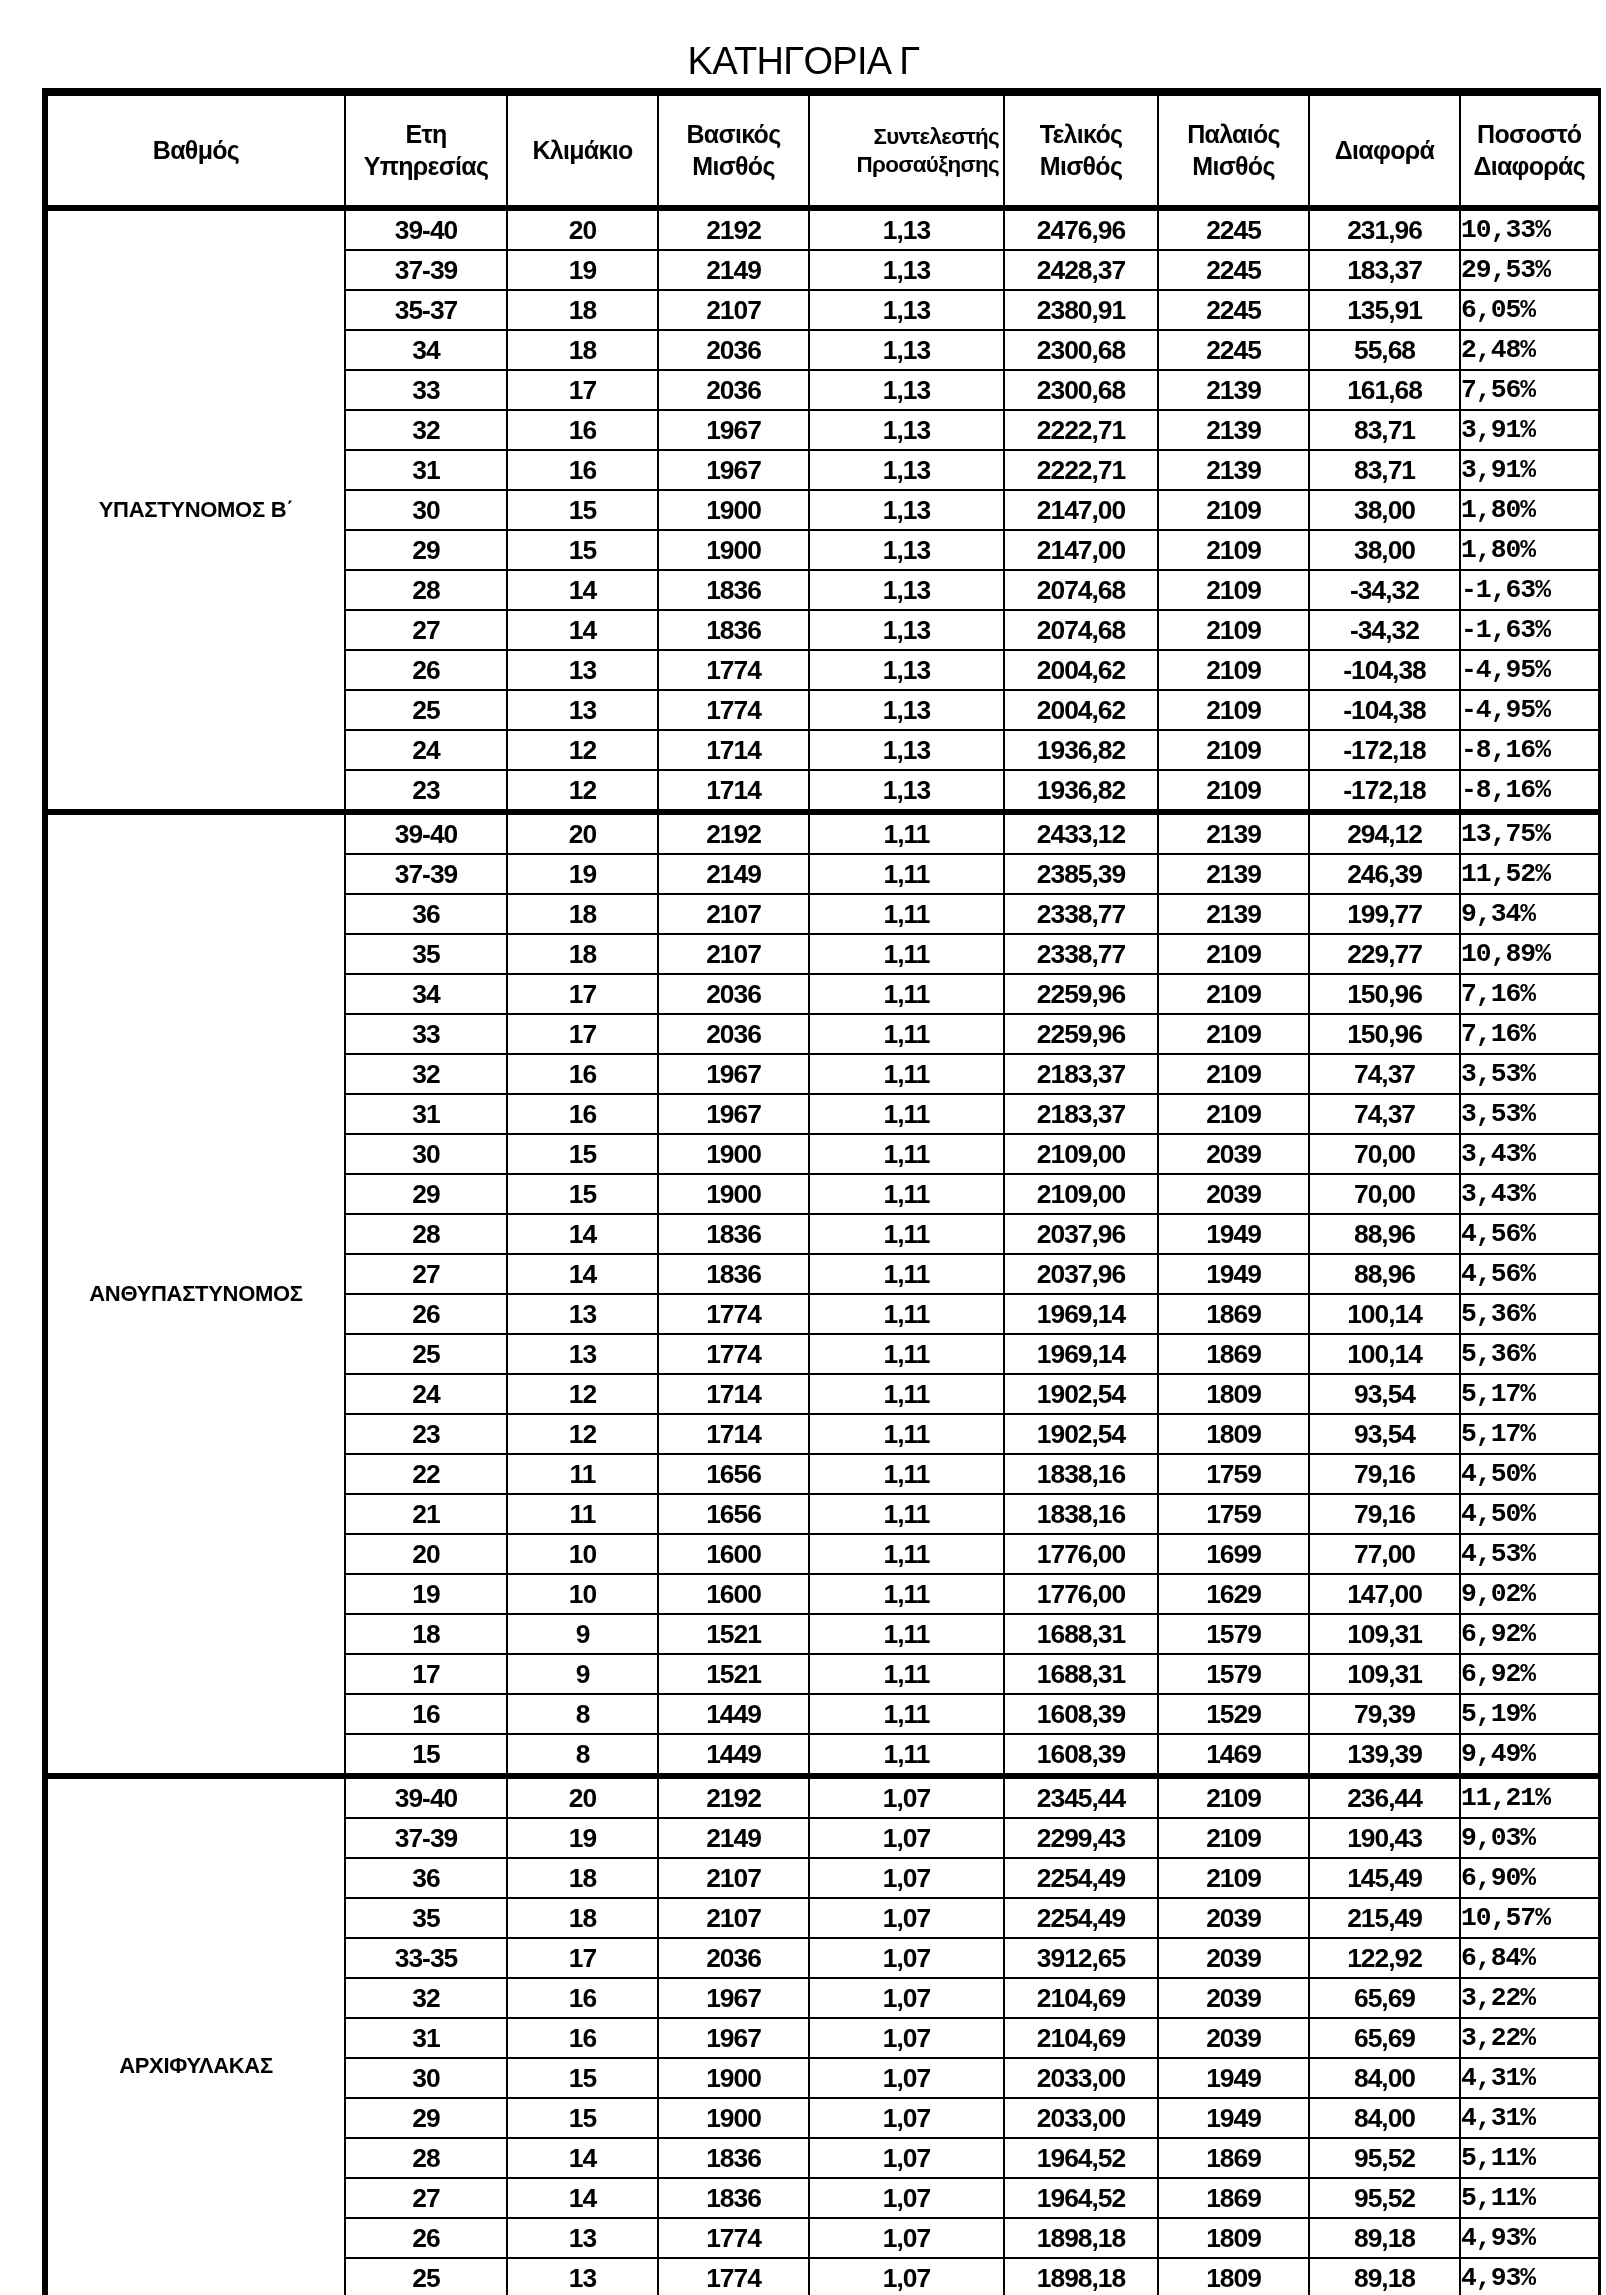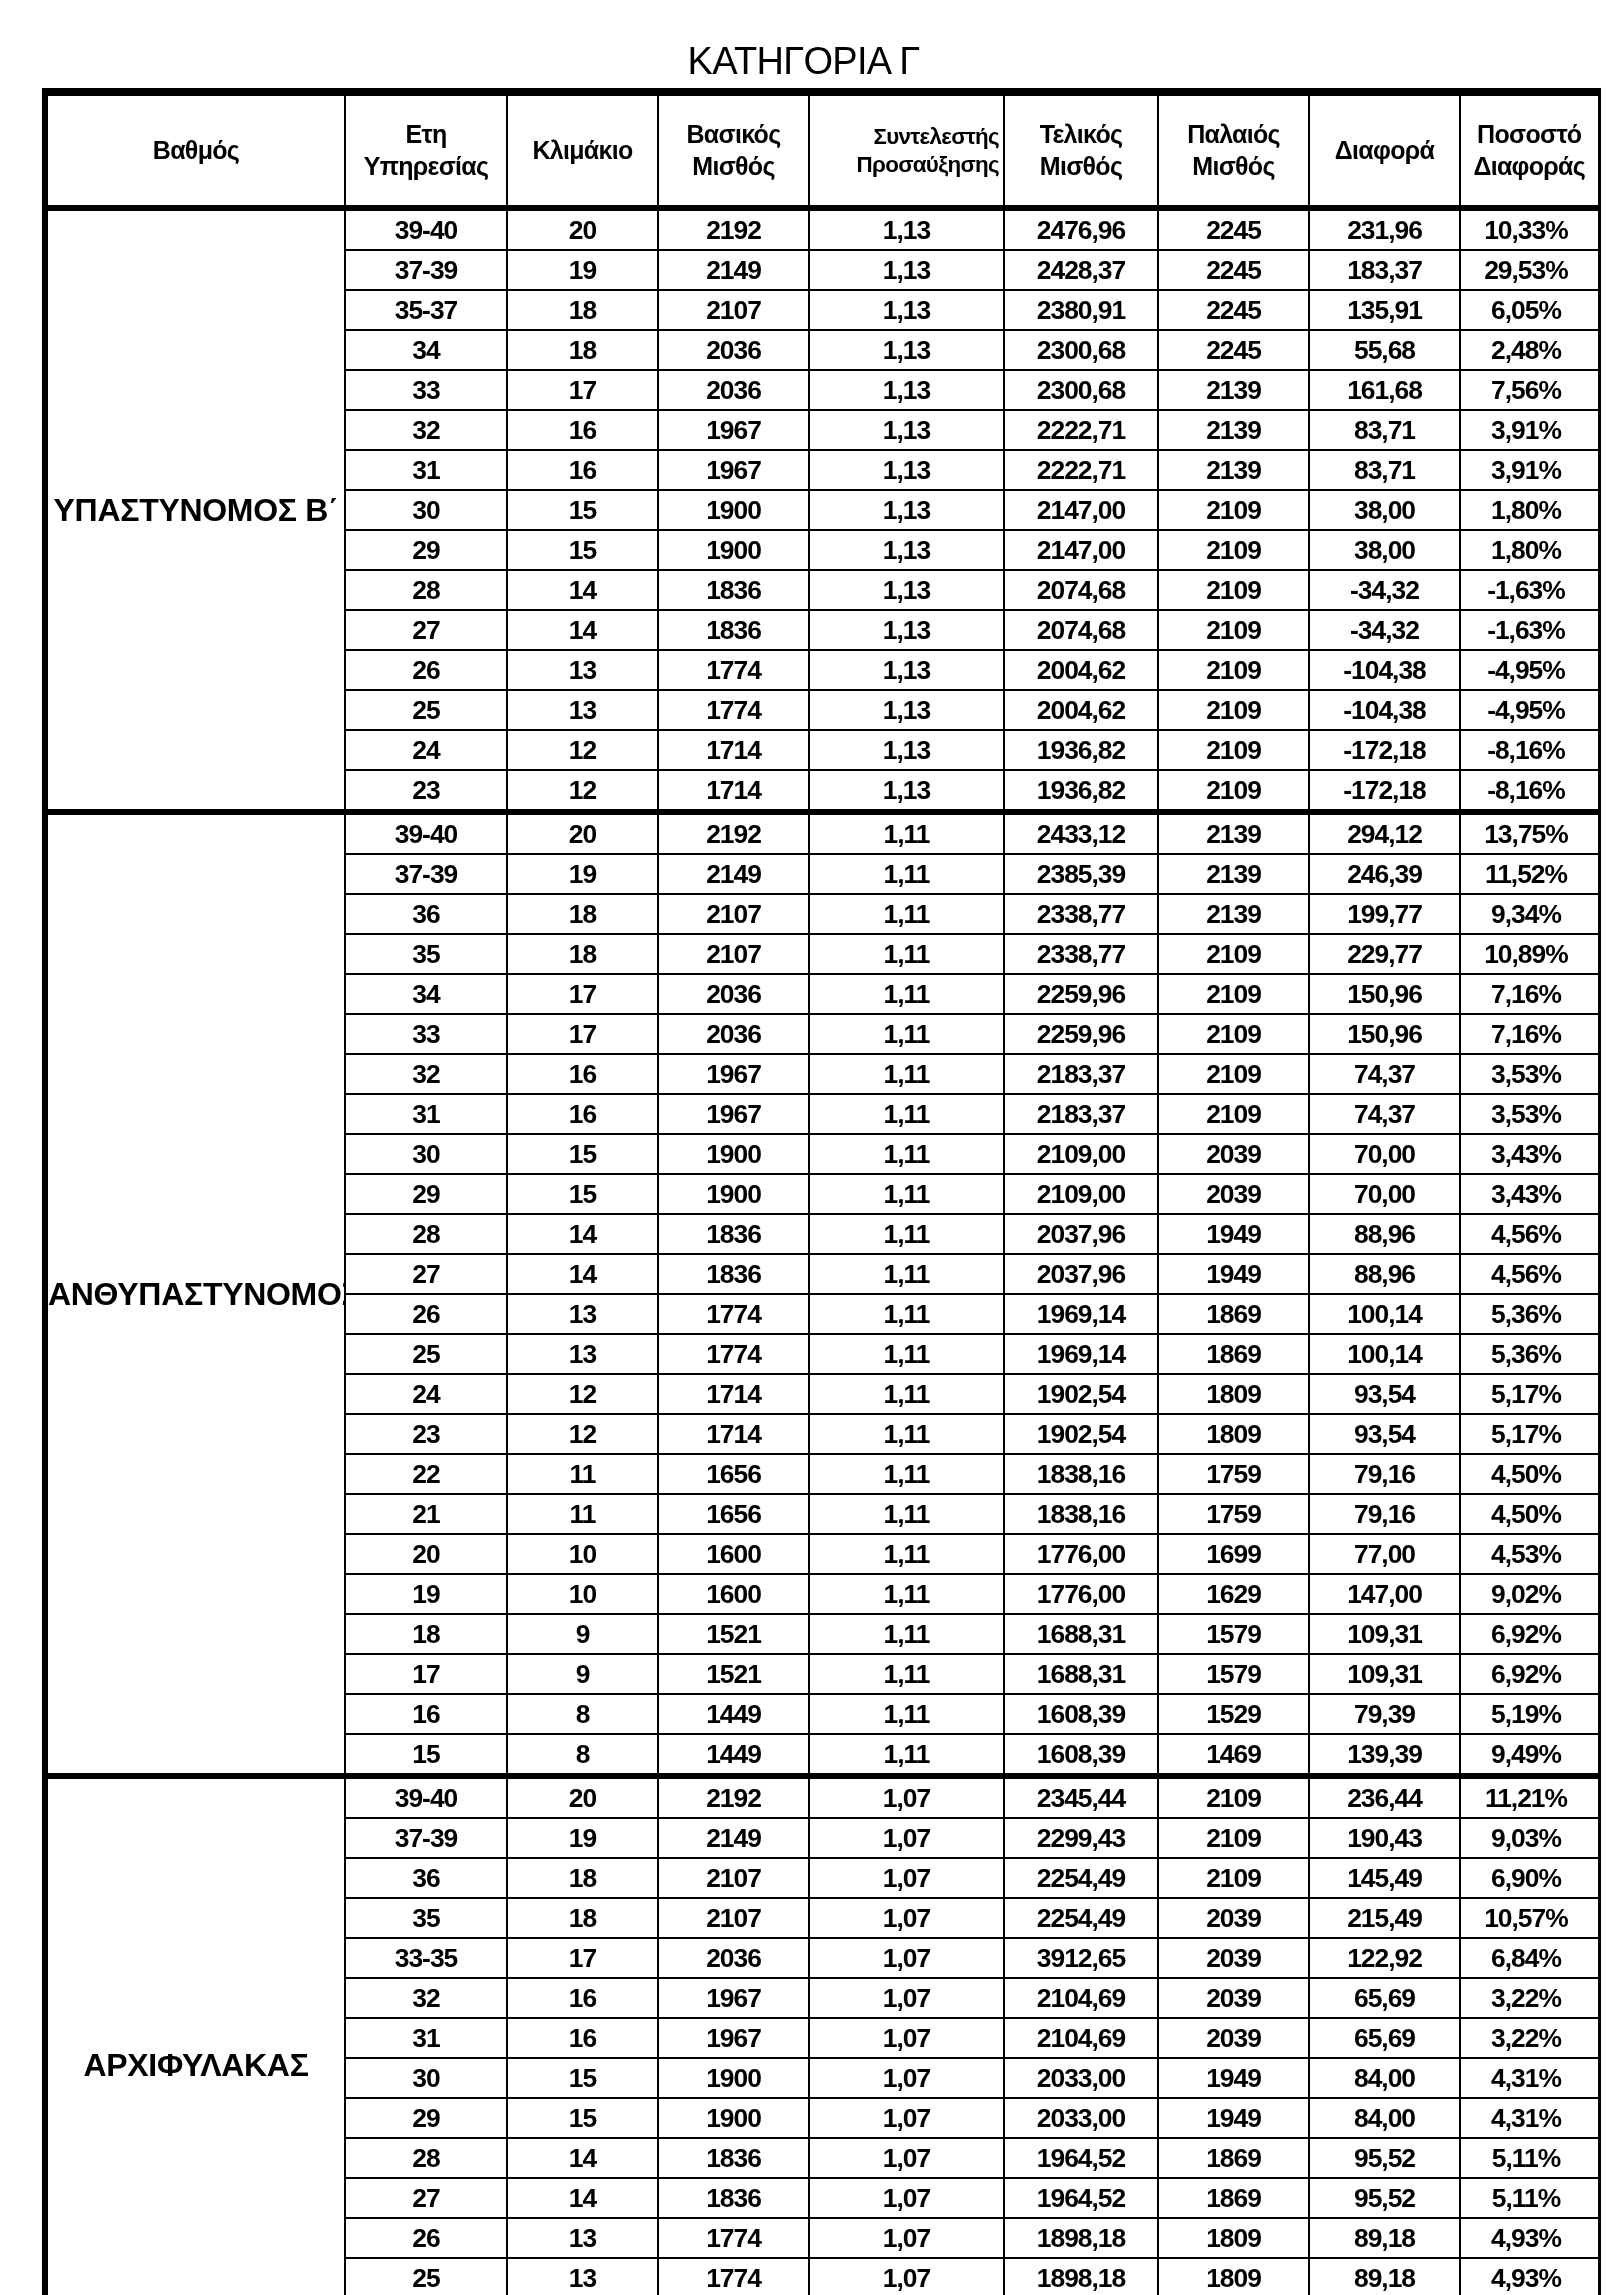--- a/index.html
+++ b/index.html
@@ -63,30 +63,31 @@
   thead th.h-factor { font-size: 22.4px; text-align: right; }
   tbody td {
     height: 38px;
     font-size: 26.4px;
     font-weight: bold;
     letter-spacing: -1px;
     text-align: center;
     vertical-align: middle;
   }
   tbody td.rank-cell {
-    font-size: 32px;
+    font-size: 22px;
     font-weight: bold;
     letter-spacing: -0.3px;
     text-align: center;
     vertical-align: middle;
     white-space: normal;
   }
   tbody td.col-pct {
-    text-align: center;
+    text-align: left;
     padding-right: 6.6px;
+    font-family: Liberation Mono, monospace;
   }
   tbody tr.group-first td {
     border-top: 6px solid #000;
   }
   tbody tr.partial-row td {
     height: 53px;
   }
 </style>
 </head>
 <body>

